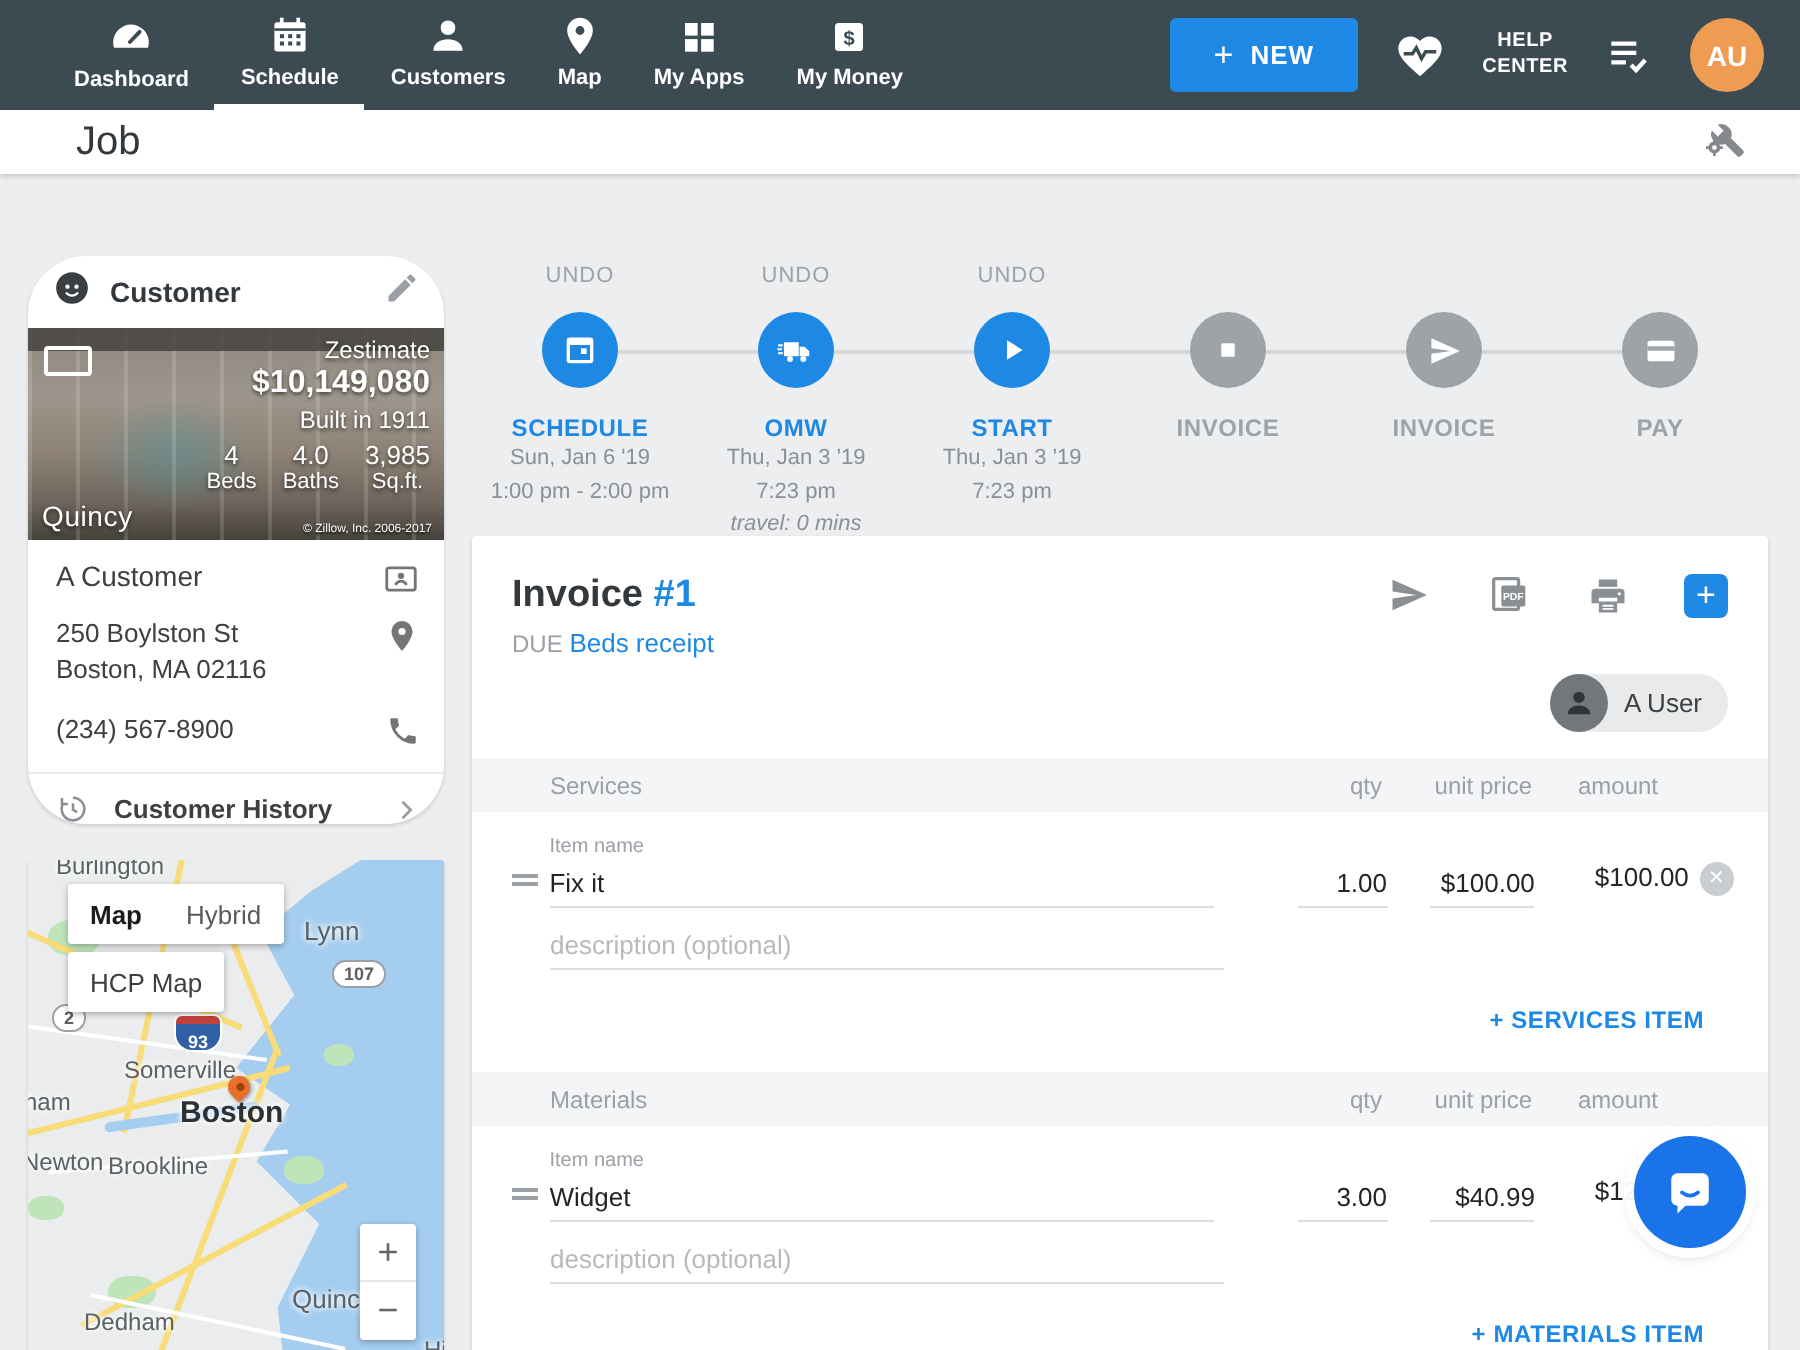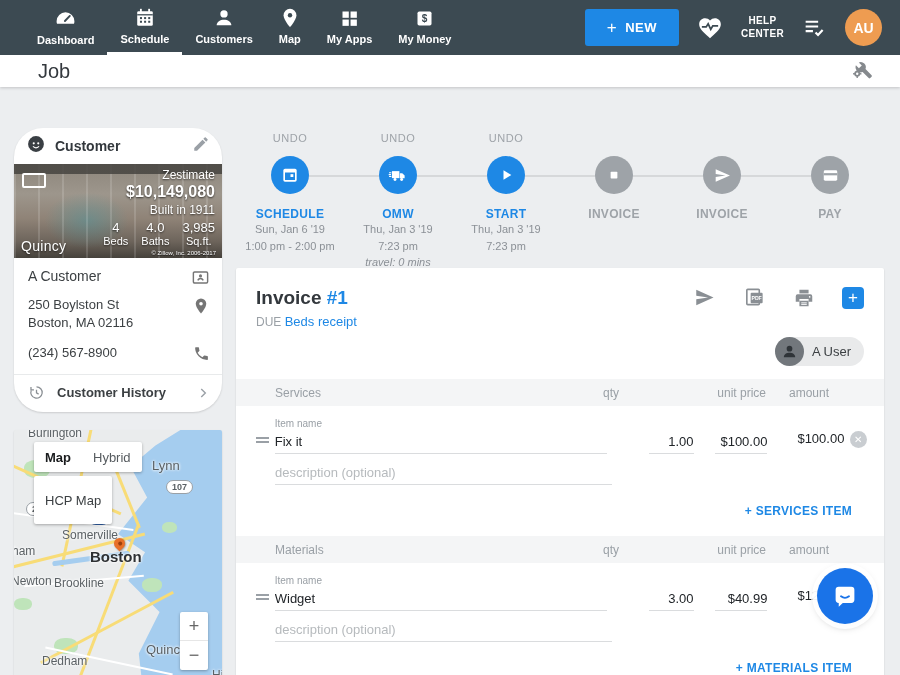--- a/index.html
+++ b/index.html
@@ -29,21 +29,21 @@
   .page-title { font-size:20px; color:#33383d; font-weight:normal; margin-left:38px; }
   .job-settings { margin-left:auto; margin-right:26px; cursor:pointer; }
 
   
   .card { position:absolute; background:#fff; border-radius:2px; box-shadow:0 1px 2px rgba(0,0,0,.14); }
 
   
   .customer-card { left:14px; top:128px; width:208px; height:284px;border-radius:29px; }
   .card-head { height:36px; display:flex; align-items:center; padding:0 12px; gap:9px; }
   .card-head-title { font-size:14px; font-weight:bold; color:#33383d; flex:1; }
-  .photo { position:relative; height:94px; overflow:hidden;
+  .photo { position:relative; height:106px; overflow:hidden;
     background:
       linear-gradient(180deg, rgba(70,68,64,.85) 0%, rgba(70,68,64,.85) 11%, rgba(0,0,0,0) 11%),
       repeating-linear-gradient(90deg, rgba(255,255,255,.14) 0 2px, rgba(0,0,0,0) 2px 24px),
       radial-gradient(60px 40px at 35% 60%, rgba(72,150,160,.45), rgba(0,0,0,0) 70%),
       linear-gradient(180deg,#8d867c 0%,#9d968c 32%,#8f8377 58%,#6e655c 82%,#45413b 100%);
     padding-left: 28px;
   }
   .frame-icon { position:absolute; left:8px; top:9px; width:24px; height:15px; border:2px solid #fff; border-radius:2px; cursor:pointer; }
   .z-overlay { position:absolute; right:7px; top:4px; text-align:right; color:#fff; text-shadow:0 1px 2px rgba(0,0,0,.65); }
   .z-label { font-size:12px; }
@@ -77,21 +77,21 @@
   .map-pin { position:absolute; left:100px; top:108px; width:11px; height:11px; background:#E8702A; border-radius:50% 50% 50% 0;
              transform:rotate(-45deg); box-shadow:0 1px 2px rgba(0,0,0,.4); }
   .map-pin::after { content:""; position:absolute; left:3.5px; top:3.5px; width:4px; height:4px; border-radius:50%; background:#9c3f0e; }
   .badge-oval { position:absolute; background:#fff; border:1px solid #9aa0a6; border-radius:9px; font-size:9px; color:#5b6165;
                 padding:1px 5px; text-shadow:none;font-weight:bold; }
   .badge-i93 { position:absolute; width:22px; height:17px; background:#2f5fa5; border-radius:3px 3px 8px 8px; color:#fff; font-size:9px;
                font-weight:bold; text-align:center; line-height:19px; border-top:4px solid #c2413b; box-shadow:0 0 0 1px #fff; }
   .map-type { position:absolute; left:20px; top:12px; display:flex; background:#fff; box-shadow:0 1px 3px rgba(0,0,0,.3); border-radius:2px; height:30px; }
   .map-type .mt { padding:0 11px; display:flex; align-items:center; font-size:13px; cursor:pointer; color:#565b5f; }
   .map-type .mt.sel { font-weight:bold; color:#1a1c1e; }
-  .hcp-btn { position:absolute; left:20px; top:46px; background:#fff; box-shadow:0 1px 3px rgba(0,0,0,.3); border-radius:2px; height:48px;
+  .hcp-btn { position:absolute; left:20px; top:46px; background:#fff; box-shadow:0 1px 3px rgba(0,0,0,.3); border-radius:2px; height:30px;
              padding:0 11px; display:flex; align-items:center; font-size:13px; color:#3c4043; cursor:pointer; }
   .zoom-ctl { position:absolute; left:166px; top:182px; width:28px; background:#fff; box-shadow:0 1px 3px rgba(0,0,0,.3); border-radius:2px; }
   .zoom-ctl .zc { height:29px; display:flex; align-items:center; justify-content:center; font-size:18px; color:#666; cursor:pointer; }
   .zoom-ctl .zc:first-child { border-bottom:1px solid #e6e6e6; }
 
   
   .timeline { position:absolute; left:236px; top:132px; width:648px; display:flex; }
   .tl-line { position:absolute; left:54px; right:54px; top:43px; height:2px; background:#D6D8DA; }
   .tl-step { width:108px; display:flex; flex-direction:column; align-items:center; position:relative; }
   .undo { height:14px; font-size:11px; color:#9EA3A8; letter-spacing:.5px; cursor:pointer; margin-bottom:10px; }
@@ -117,21 +117,21 @@
               text-align:center; border:none; cursor:pointer; font-family:inherit; }
   .due-row { margin-top:5px; font-size:12px; color:#9AA0A6; }
   .due-link { color:#1E88E5; font-size:13px; cursor:pointer; }
   .assignee-row { display:flex; justify-content:flex-end; margin-top:8px; }
   .pill { display:flex; align-items:center; background:#E9EAEB; border-radius:15px; height:29px; padding-right:13px; gap:8px; cursor:pointer; }
   .pill-avatar { width:29px; height:29px; border-radius:50%; background:#72777c; display:flex; align-items:center; justify-content:center; }
   .pill-name { font-size:13px; color:#3c4043; }
 
   .sec-bar { display:flex; align-items:center; height:27px; background:#F4F5F6; color:#9AA0A6; font-size:12px; padding:0 12px 0 20px; margin-top:13px; }
   .sec-name { margin-left:19px; flex:1; }
-  .col-qty { width:88px; }
+  .col-qty { width:88px; text-align:right; }
   .col-unit { width:75px; text-align:right; }
   .col-amt { width:70px; text-align:center; margin-left:8px; }
   .col-sp { width:28px; }
 
   .item-row { display:flex; align-items:flex-end; padding:0 12px 0 20px; margin-top:12px; }
   .drag { width:19px; padding-bottom:9px; cursor:grab; }
   .drag i { display:block; width:13px; height:2px; background:#9AA0A6; margin:2px 0; }
   .name-wrap { width:337px; }
   .mini-label { font-size:10px; color:#9AA0A6; margin-bottom:3px; }
   .u-input { border:none; border-bottom:1px solid #DADCDE; font-family:inherit; font-size:13px; color:#212529; background:transparent;

